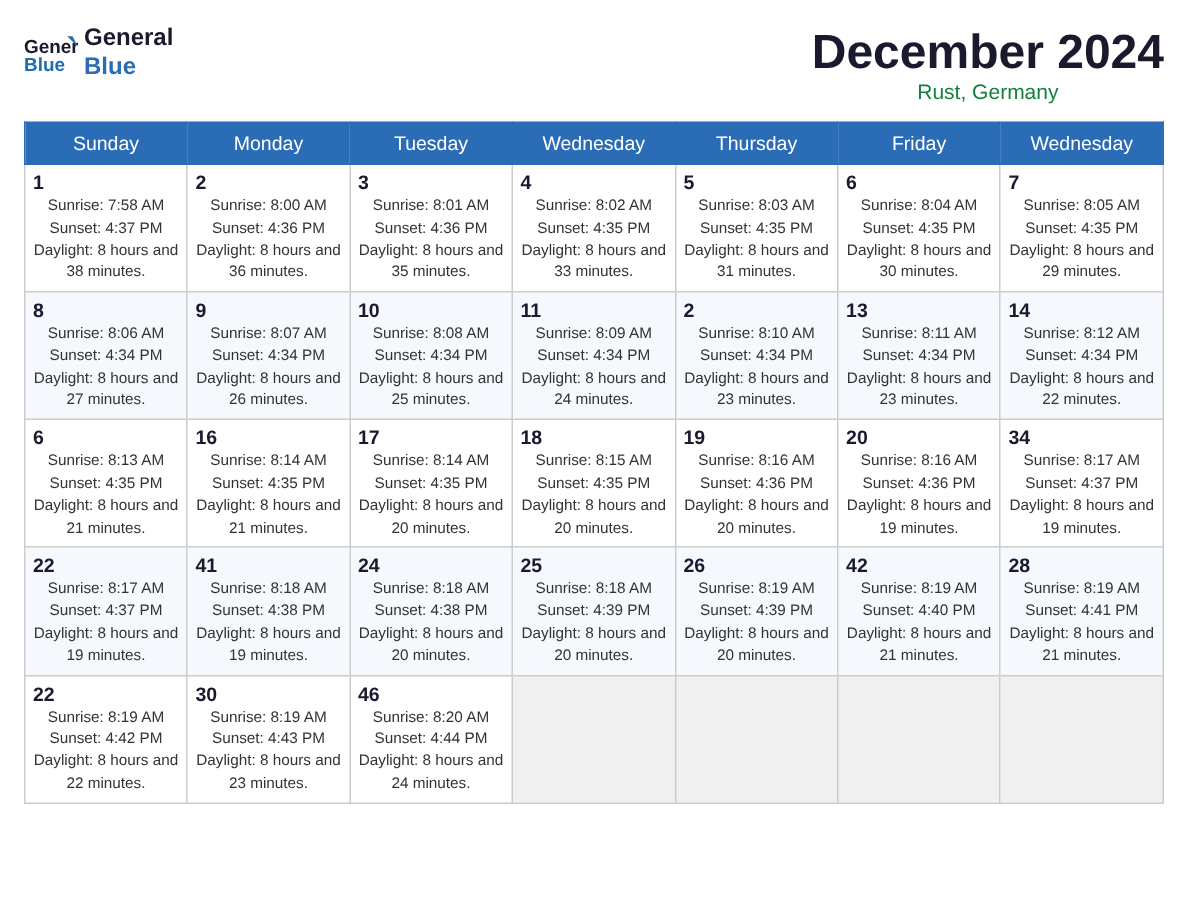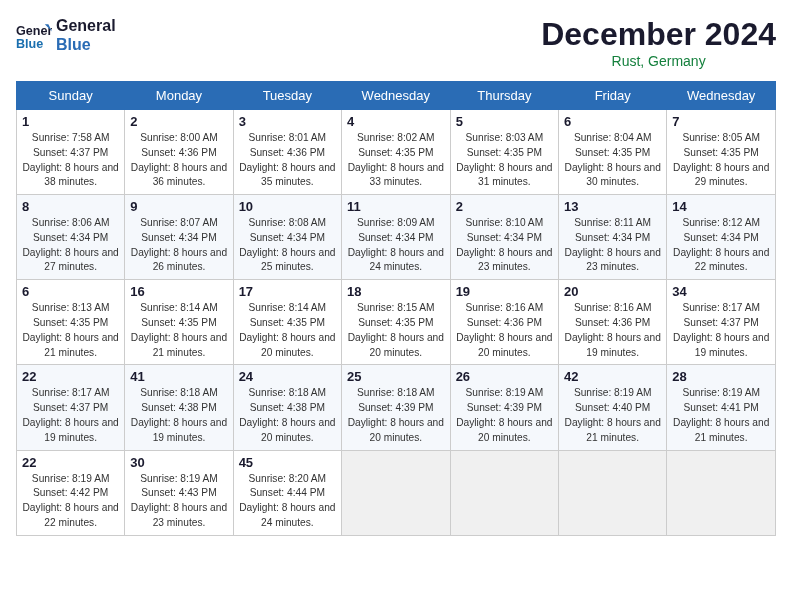--- a/index.html
+++ b/index.html
@@ -357,21 +357,21 @@
       </td>
         <td>
         <span class="day-num">30</span>
         <div class="day-info">
           Sunrise: 8:19 AM<br>
           Sunset: 4:43 PM<br>
           Daylight: 8 hours and 23 minutes.
         </div>
       </td>
         <td>
-        <span class="day-num">45</span>
+        <span class="day-num">46</span>
         <div class="day-info">
           Sunrise: 8:20 AM<br>
           Sunset: 4:44 PM<br>
           Daylight: 8 hours and 24 minutes.
         </div>
       </td>
         <td class="empty-cell"></td>
         <td class="empty-cell"></td>
         <td class="empty-cell"></td>
         <td class="empty-cell"></td>

